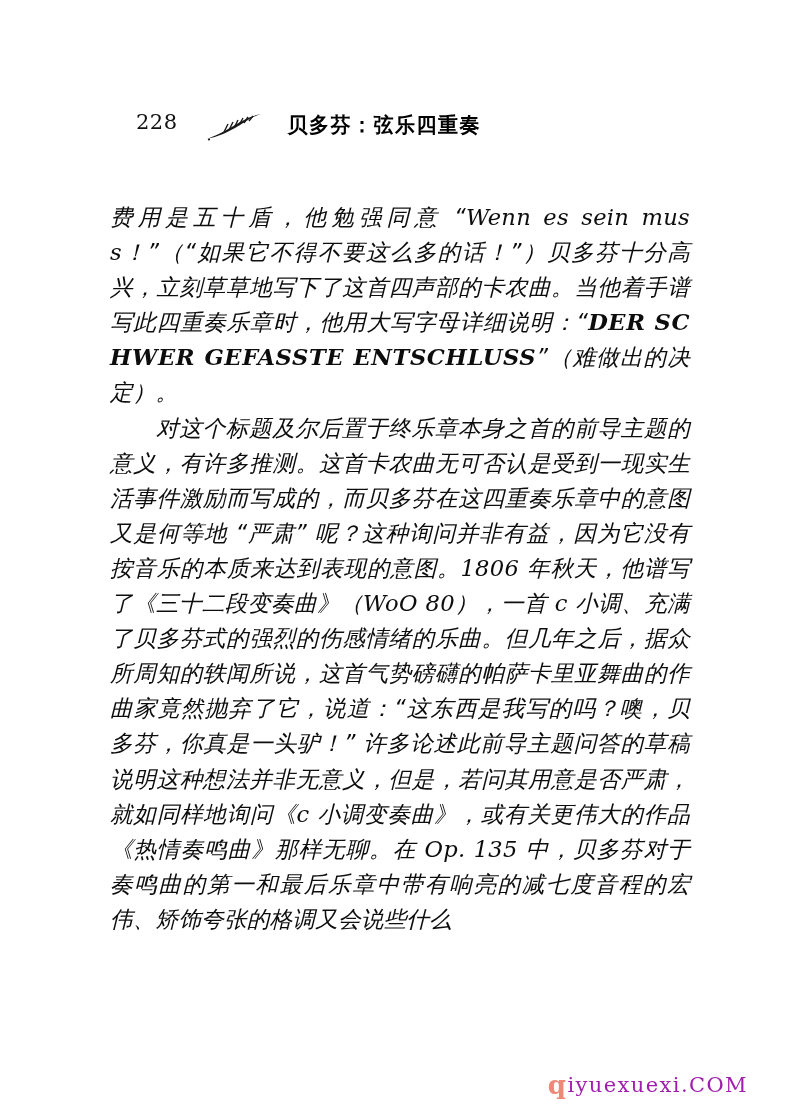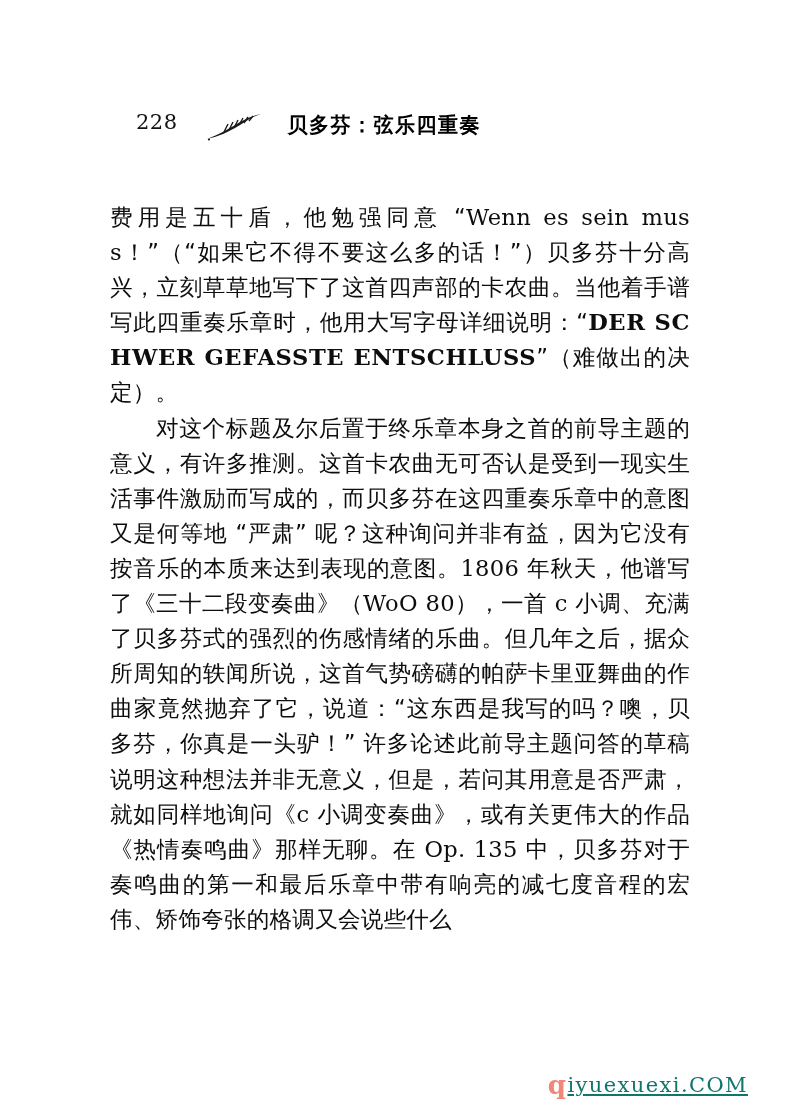--- a/index.html
+++ b/index.html
@@ -51,20 +51,21 @@
     transform: scaleY(1.05);
     transform-origin: left center;
   }
 
   
   .body-text {
     position: absolute;
     left: 110px;
     top: 200px;
     width: 580px;
+    font-style: italic;
   }
   .para {
     font-size: 22.6px;
     line-height: 35.1px;
     color: #0d0d0d;
     text-align: justify;
     text-align-last: left;
     letter-spacing: 0.2px;
     margin: 0;
     word-break: break-all;
@@ -117,16 +118,16 @@
 
     <div class="header-title">贝多芬：弦乐四重奏</div>
   </div>
 
   <div class="body-text">
     <p class="para">费用是五十盾，他勉强同意 “<span class="latin">Wenn es sein muss</span>！”（“如果它不得不要这么多的话！”）贝多芬十分高兴，立刻草草地写下了这首四声部的卡农曲。当他着手谱写此四重奏乐章时，他用大写字母详细说明：“<span class="latin-caps">DER SCHWER GEFASSTE ENTSCHLUSS</span>”（难做出的决定）。</p>
     <p class="para indent">对这个标题及尔后置于终乐章本身之首的前导主题的意义，有许多推测。这首卡农曲无可否认是受到一现实生活事件激励而写成的，而贝多芬在这四重奏乐章中的意图又是何等地 “严肃” 呢？这种询问并非有益，因为它没有按音乐的本质来达到表现的意图。<span class="latin">1806</span> 年秋天，他谱写了《三十二段变奏曲》（<span class="latin">WoO 80</span>），一首 <span class="latin">c</span> 小调、充满了贝多芬式的强烈的伤感情绪的乐曲。但几年之后，据众所周知的轶闻所说，这首气势磅礴的帕萨卡里亚舞曲的作曲家竟然抛弃了它，说道：“这东西是我写的吗？噢，贝多芬，你真是一头驴！” 许多论述此前导主题问答的草稿说明这种想法并非无意义，但是，若问其用意是否严肃，就如同样地询问《<span class="latin">c</span> 小调变奏曲》，或有关更伟大的作品《热情奏鸣曲》那样无聊。在 <span class="latin">Op. 135</span> 中，贝多芬对于奏鸣曲的第一和最后乐章中带有响亮的减七度音程的宏伟、矫饰夸张的格调又会说些什么</p>
   </div>
 
   <div class="watermark" style="color: rgb(240, 136, 120);">
-    <span class="wm-q" style="color: rgb(240, 136, 120);">q</span><span style="color: #0f766e; text-decoration: underline;">iyuexuexi.COM</span>
+    <span class="wm-q" style="color: rgb(240, 136, 120);">q</span><span style="color: #a21caf;">iyuexuexi.COM</span>
   </div>
 
 </div>
 
 </body></html>

